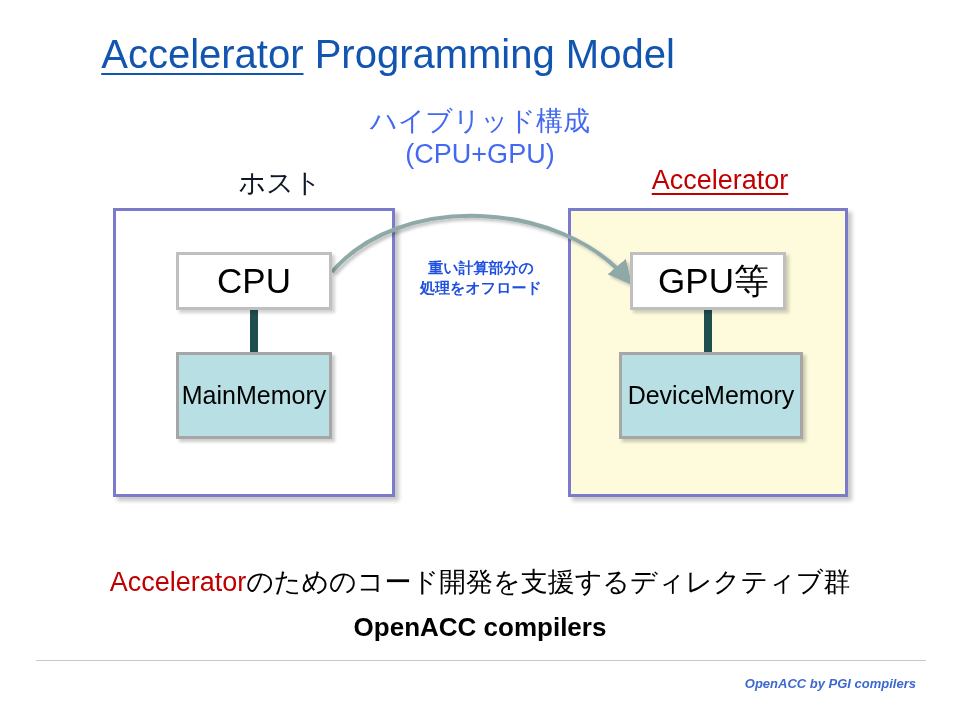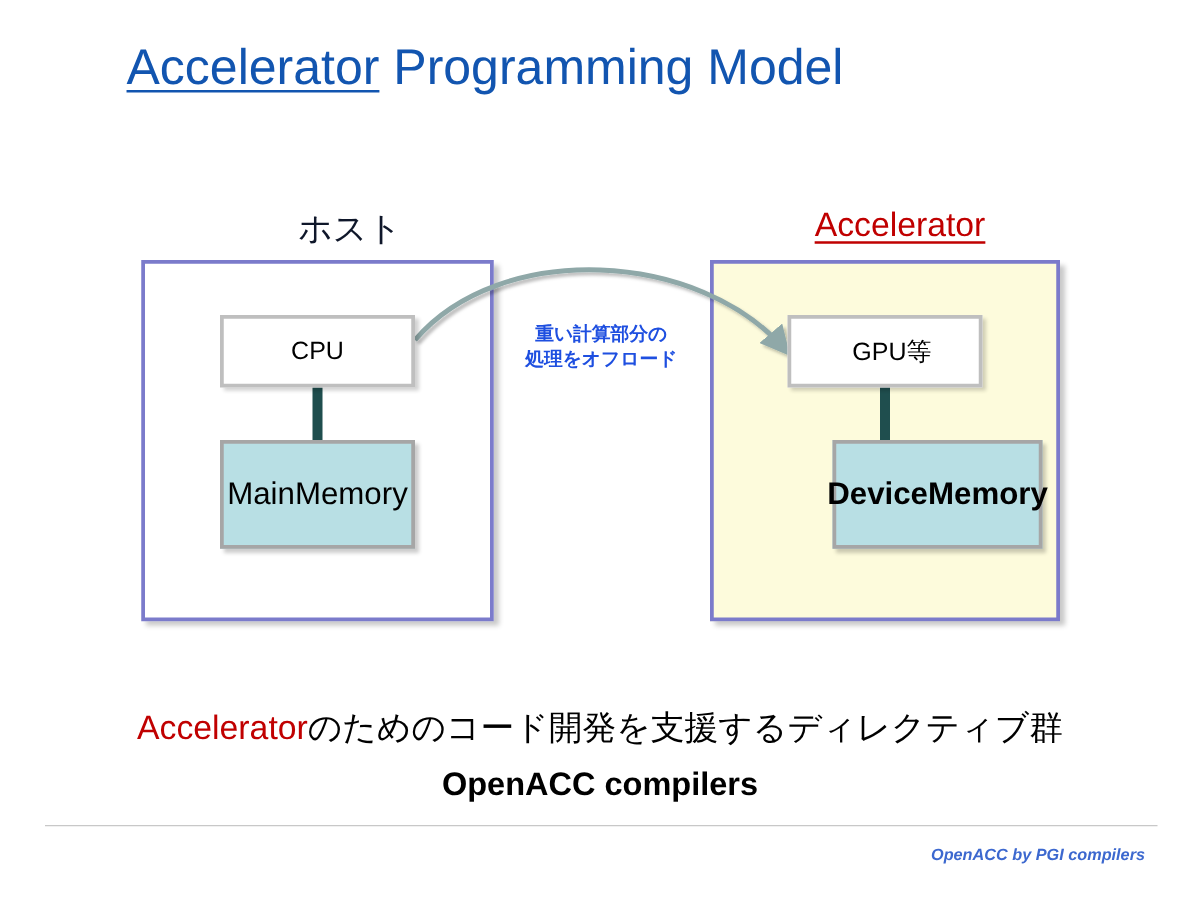--- a/index.html
+++ b/index.html
@@ -95,21 +95,21 @@
 
   
   .procbox {
     position: absolute;
     box-sizing: border-box;
     border: 3px solid #BFBFBF;
     background: #ffffff;
     display: flex;
     align-items: center;
     justify-content: center;
-    font-size: 20px;
+    font-size: 35px;
     color: #000000;
     box-shadow: 3px 3px 3px rgba(0,0,0,0.18);
   }
   #cpu-box  { left: 176px; top: 252px; width: 156px; height: 58px; }
   #gpu-box  { left: 630px; top: 252px; width: 156px; height: 58px; padding-left: 11px; }
 
   
   .membox {
     position: absolute;
     box-sizing: border-box;
@@ -118,21 +118,21 @@
     display: flex;
     flex-direction: row;
     align-items: center;
     justify-content: center;
     font-size: 25px;
     line-height: 31px;
     color: #000000;
     box-shadow: 3px 3px 3px rgba(0,0,0,0.20);
   }
   #main-mem   { left: 176px; top: 352px; width: 156px; height: 87px; }
-  #device-mem { left: 666px; top: 352px; width: 168px; height: 87px; font-weight: bold; }
+  #device-mem { left: 619px; top: 352px; width: 184px; height: 87px; }
 
   
   .vconn {
     position: absolute;
     width: 8px;
     background: #1F4E4E;
   }
   #cpu-conn { left: 250px; top: 308px; height: 46px; }
   #gpu-conn { left: 704px; top: 308px; height: 46px; }
 
@@ -203,20 +203,24 @@
     color: #3C68CF;
   }
 </style>
 </head>
 <body>
 
 <div id="slide">
 
   <div id="title"><span class="u">Accelerator</span><span> Programming Model</span></div>
 
+  <div id="subtitle">
+    <div>ハイブリッド構成</div>
+    <div>(CPU+GPU)</div>
+  </div>
 
   <div id="host-label">ホスト</div>
   <div id="acc-label"><span>Accelerator</span></div>
 
   <div class="panel" id="host-panel"></div>
   <div class="panel" id="acc-panel"></div>
 
   <div class="vconn" id="cpu-conn"></div>
   <div class="vconn" id="gpu-conn"></div>
 

